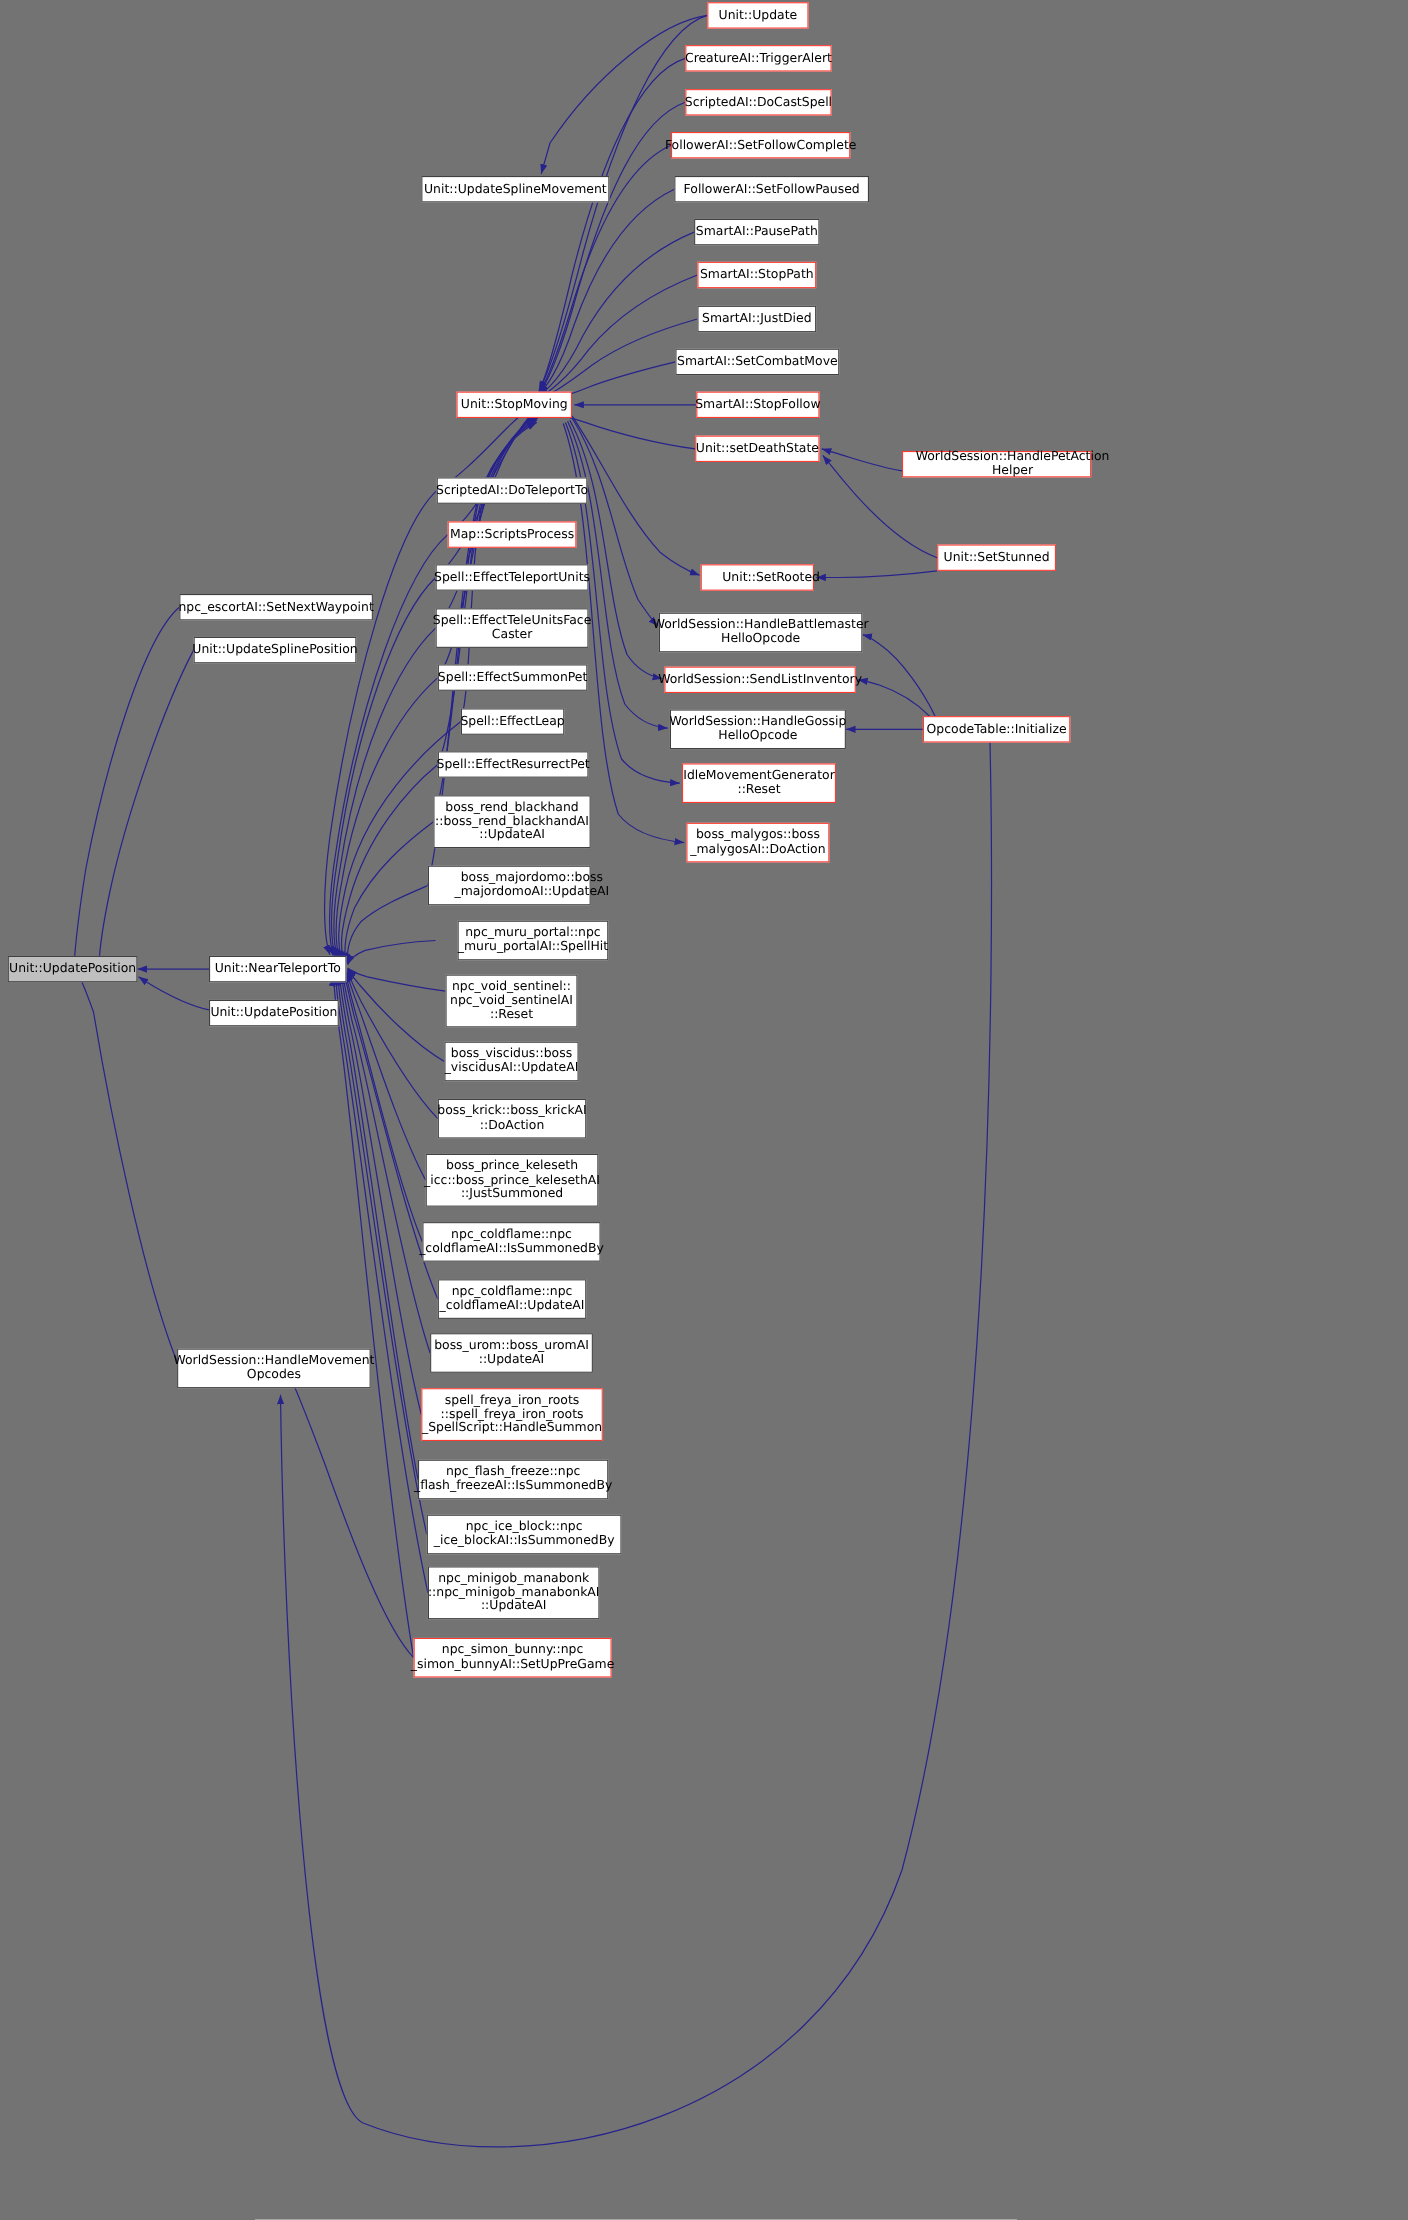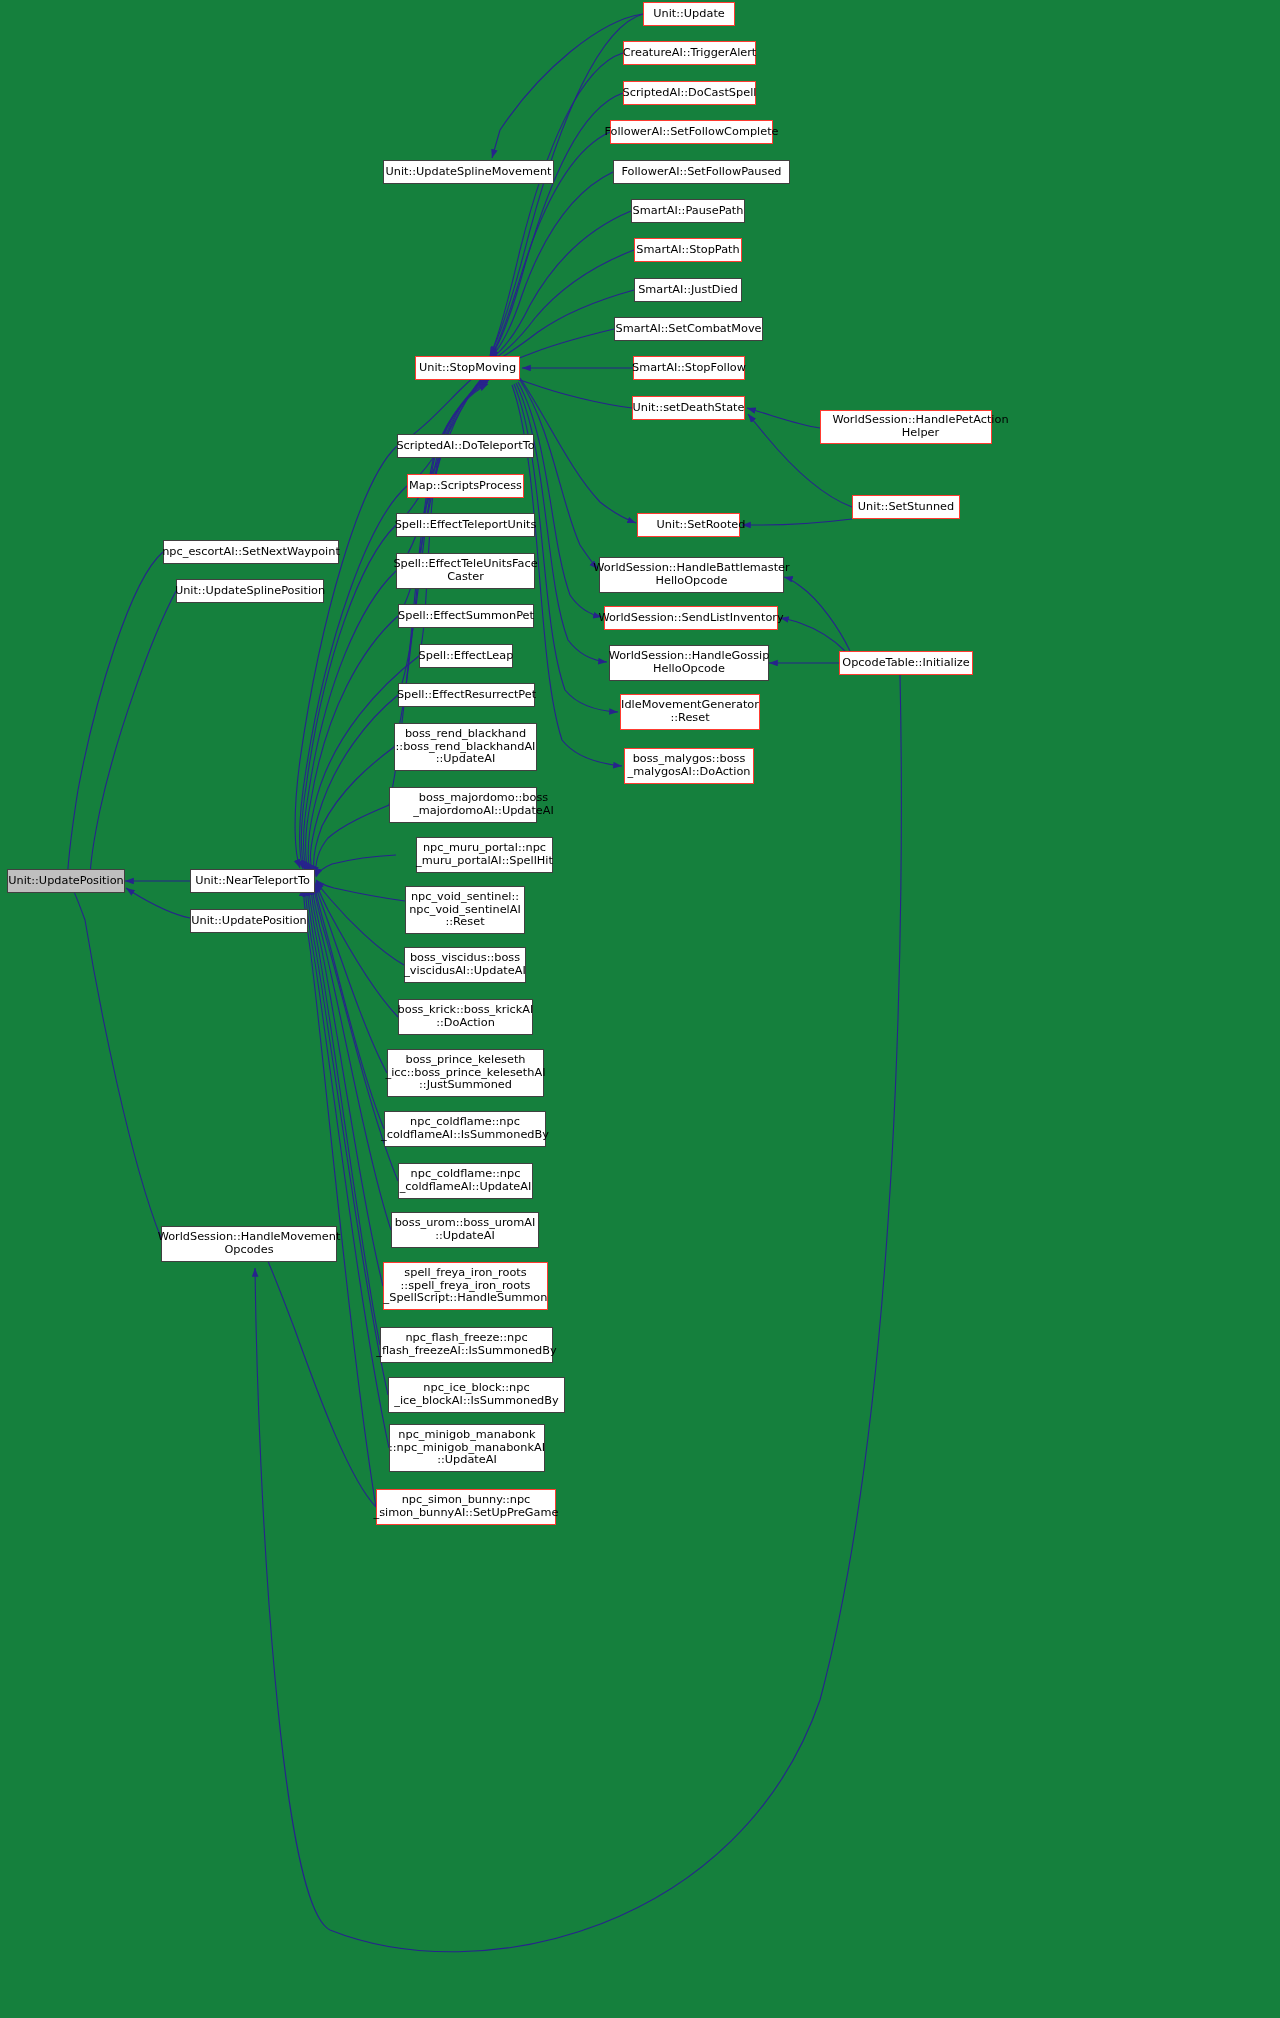--- a/index.html
+++ b/index.html
@@ -1,21 +1,21 @@
 <!DOCTYPE html>
 <html><head>
 <meta charset="utf-8">
 <title>Unit::UpdatePosition caller graph</title>
 <style>
   html,body{margin:0;padding:0;background:#ffffff;}
   #canvas{
     position:relative;
     width:1280px;
     height:2018px;
-    background:#15803d;
+    background:#737373;
     font-family:"DejaVu Sans","Liberation Sans",sans-serif;
     overflow:hidden;
   }
   svg.edges{
     position:absolute;
     left:0;top:0;
     width:1280px;height:2018px;
     pointer-events:none;
   }
   .node{
@@ -119,21 +119,21 @@
       <div class="node red" style="left: 610px; top: 120px; width: 163px; height: 24px;">FollowerAI::SetFollowComplete</div>
       <div class="node" style="left: 613px; top: 160px; width: 177px; height: 24px;">FollowerAI::SetFollowPaused</div>
       <div class="node" style="left: 631px; top: 199px; width: 114px; height: 24px;">SmartAI::PausePath</div>
       <div class="node red" style="left: 634px; top: 238px; width: 108px; height: 24px;">SmartAI::StopPath</div>
       <div class="node" style="left: 634px; top: 278px; width: 108px; height: 24px;">SmartAI::JustDied</div>
       <div class="node" style="left: 614px; top: 317px; width: 149px; height: 24px;">SmartAI::SetCombatMove</div>
       <div class="node red" style="left: 633px; top: 356px; width: 112px; height: 24px;">SmartAI::StopFollow</div>
       <div class="node red" style="left: 632px; top: 396px; width: 113px; height: 24px;">Unit::setDeathState</div>
       <div class="node red" style="left: 415px; top: 356px; width: 105px; height: 24px;">Unit::StopMoving</div>
       <div class="node" style="left: 383px; top: 160px; width: 171px; height: 24px;">Unit::UpdateSplineMovement</div>
-      <div class="node red" style="left: 820px; top: 410px; width: 172px; height: 34px; padding-left: 32px;">WorldSession::HandlePetAction
+      <div class="node red" style="left: 820px; top: 410px; width: 172px; height: 24px; padding-left: 32px;">WorldSession::HandlePetAction
 Helper</div>
       <div class="node red" style="left: 852px; top: 495px; width: 108px; height: 24px;">Unit::SetStunned</div>
       <div class="node red" style="left: 637px; top: 513px; width: 103px; height: 24px; padding-left: 28px;">Unit::SetRooted</div>
       <div class="node" style="left: 599px; top: 557px; width: 185px; height: 36px;">WorldSession::HandleBattlemaster
 HelloOpcode</div>
       <div class="node red" style="left: 604px; top: 606px; width: 174px; height: 24px;">WorldSession::SendListInventory</div>
       <div class="node" style="left: 609px; top: 645px; width: 160px; height: 36px;">WorldSession::HandleGossip
 HelloOpcode</div>
       <div class="node red" style="left: 839px; top: 651px; width: 134px; height: 24px;">OpcodeTable::Initialize</div>
       <div class="node red" style="left: 620px; top: 694px; width: 140px; height: 36px;">IdleMovementGenerator

